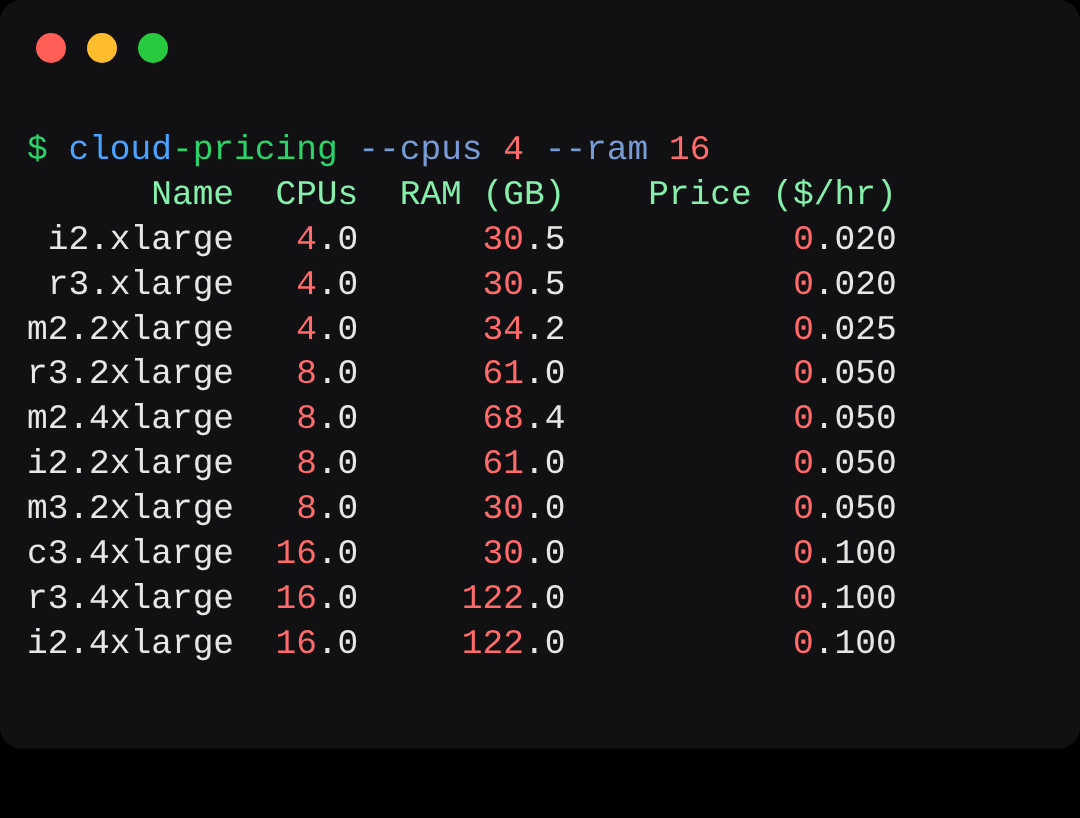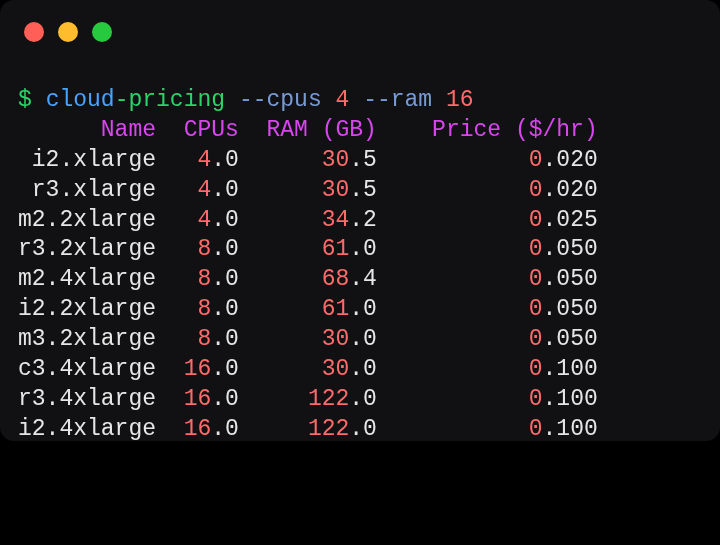--- a/index.html
+++ b/index.html
@@ -6,21 +6,21 @@
     margin: 0;
     padding: 0;
     background: #000;
     width: 720px;
     height: 545px;
     overflow: hidden;
   }
   .window {
     position: relative;
     width: 720px;
-    height: 441px;
+    height: 499px;
     background: #111113;
     border-radius: 14px;
     box-sizing: border-box;
     font-family: "SFMono-Regular", ui-monospace, Menlo, Consolas, "Liberation Mono", monospace;
     font-size: 23px;
     line-height: 1.30;
     color: #e6e6e6;
   }
   .traffic-lights {
     position: absolute;
@@ -43,21 +43,21 @@
     top: 86px;
     left: 18px;
     right: 18px;
     white-space: pre;
     letter-spacing: 0px;
   }
   .c-prompt  { color: #2bd46b; }
   .c-cmd     { color: #4aa3ff; }
   .c-flag    { color: #8ab4f8; opacity: 0.85; }
   .c-argval  { color: #ff6b6b; }
-  .c-header  { color: #d946ef; margin-top: 44px; }
+  .c-header  { color: #86efac; margin-top: 44px; }
   .c-text    { color: #e6e6e6; margin-top: 44px; }
   .c-numint  { color: #ff6b6b; }  
   .c-numfrac { color: #e6e6e6; }  
 </style>
 </head>
 <body>
 
 <div class="window">
   <div class="traffic-lights">
     <div class="dot red"></div>

